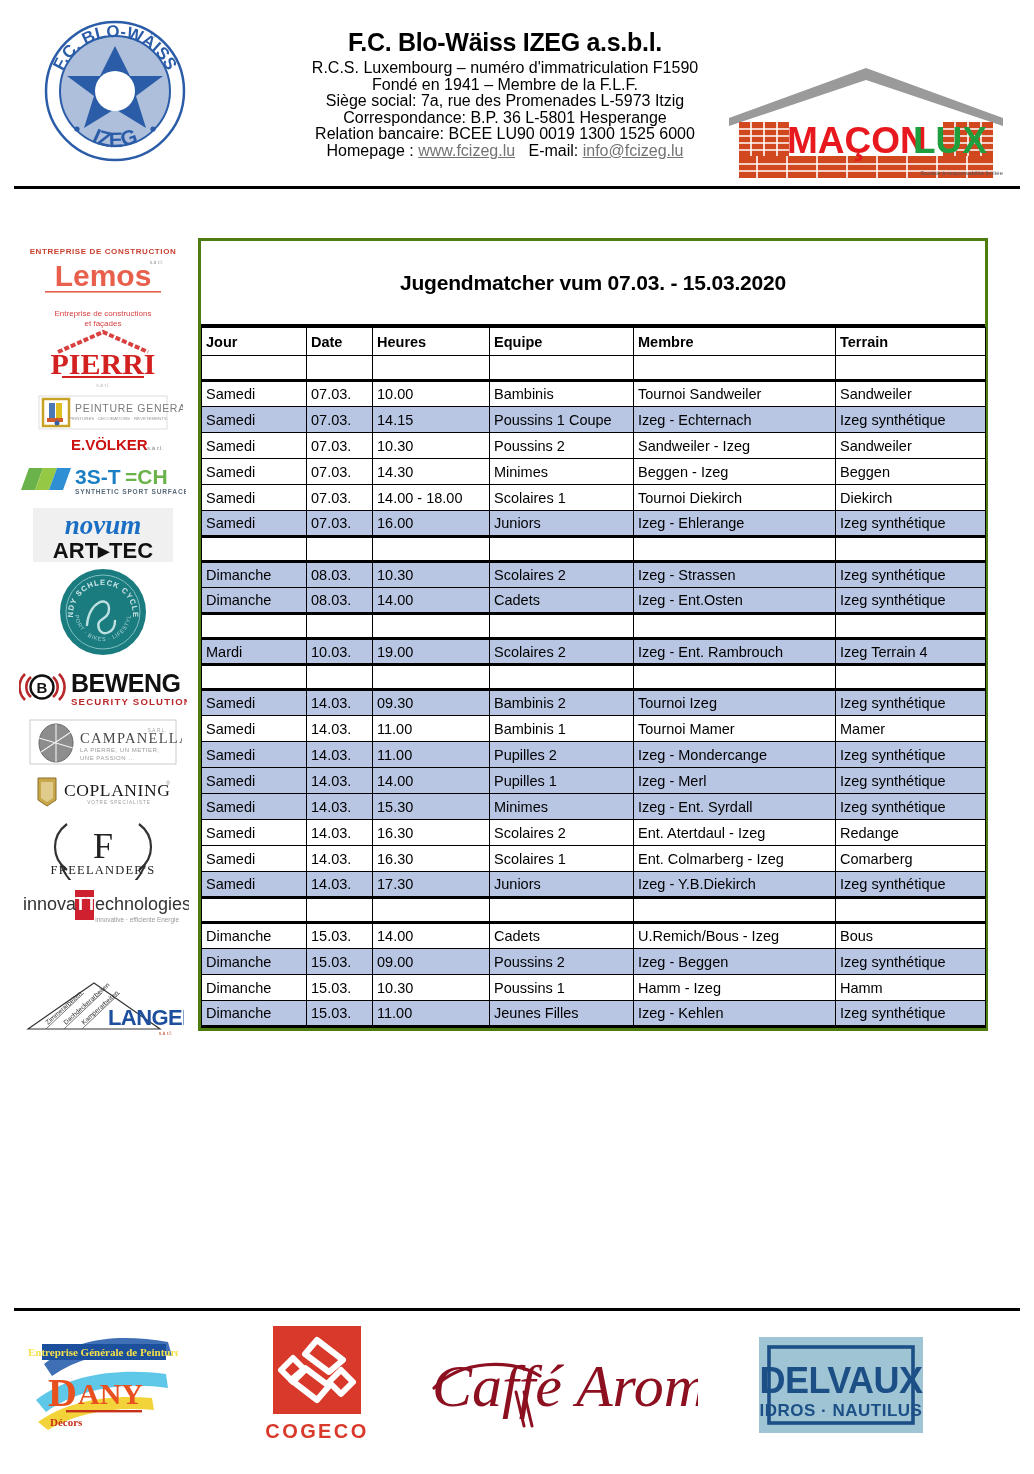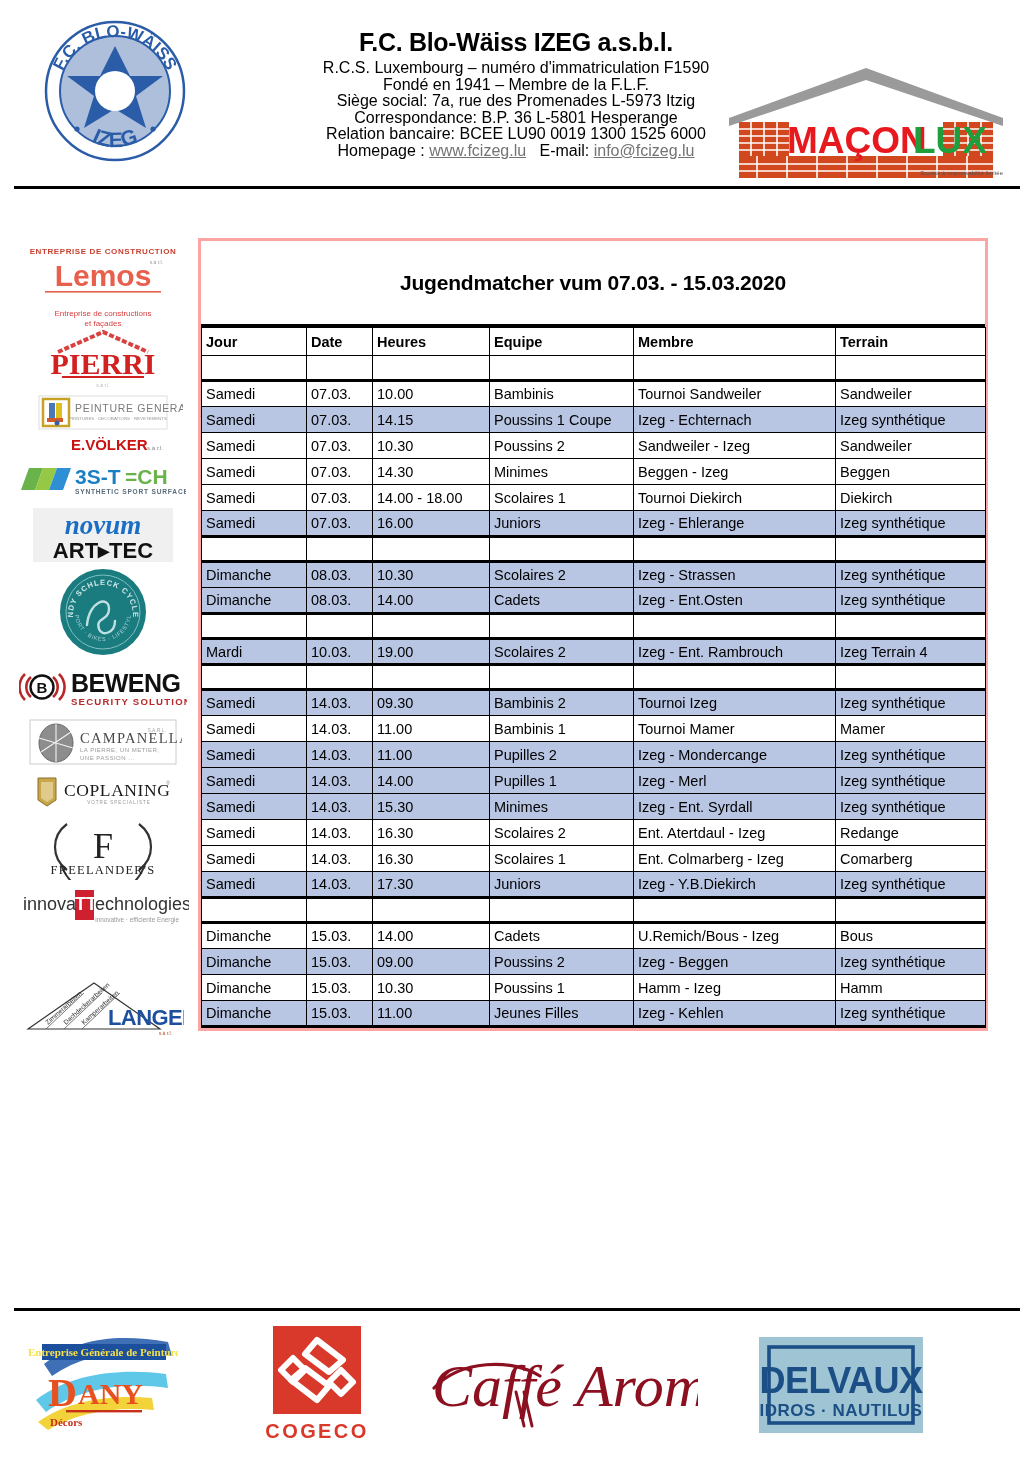--- a/index.html
+++ b/index.html
@@ -10,35 +10,35 @@
     font-family:"Liberation Sans", sans-serif;
     color:#000;
     position:relative;
     overflow:hidden;
   }
 
   
   .header { position:relative; height:192px; }
   .club-logo { position:absolute; left:33px; top:16px; width:165px; height:155px; }
   .header-text {
-    position:absolute; left:226px; top:28px; width:580px;
+    position:absolute; left:215px; top:28px; width:580px;
     text-align:center;
   }
   .org-title { font-size:25px; font-weight:bold; letter-spacing:-0.3px; margin-bottom:3px; }
   .org-line { font-size:16px; line-height:16.6px; }
   .org-line a { color:#737373; text-decoration:underline; }
   .maconlux { position:absolute; left:727px; top:60px; width:278px; height:118px; }
   .header-rule { position:absolute; left:14px; top:186px; width:1006px; height:3px; background:#000; }
 
   
   .sidebar { position:absolute; left:14px; top:240px; width:178px; }
   .spon { width:178px; display:flex; align-items:center; justify-content:center; position:relative; }
 
   
-  .sheet { position:absolute; left:198px; top:238px; width:790px; border:3px solid #fca5a5; background:#fff; }
+  .sheet { position:absolute; left:198px; top:238px; width:790px; border:3px solid #4d7c0f; background:#fff; }
   .title-row { height:86px; display:flex; align-items:center; justify-content:center; border-bottom:3px solid #000; }
   .title-row .t { font-size:21px; font-weight:bold; letter-spacing:-0.2px; }
   table { border-collapse:collapse; width:100%; table-layout:fixed; }
   col.c0 { width:105px; } col.c1 { width:66px; } col.c2 { width:117px; }
   col.c3 { width:144px; } col.c4 { width:202px; } col.c5 { width:150px; }
   td, th {
     border:1px solid #000;
     height:26px; padding:0 0 0 4px;
     font-size:14.5px; text-align:left; vertical-align:middle;
     white-space:nowrap; overflow:hidden; font-weight:normal;

